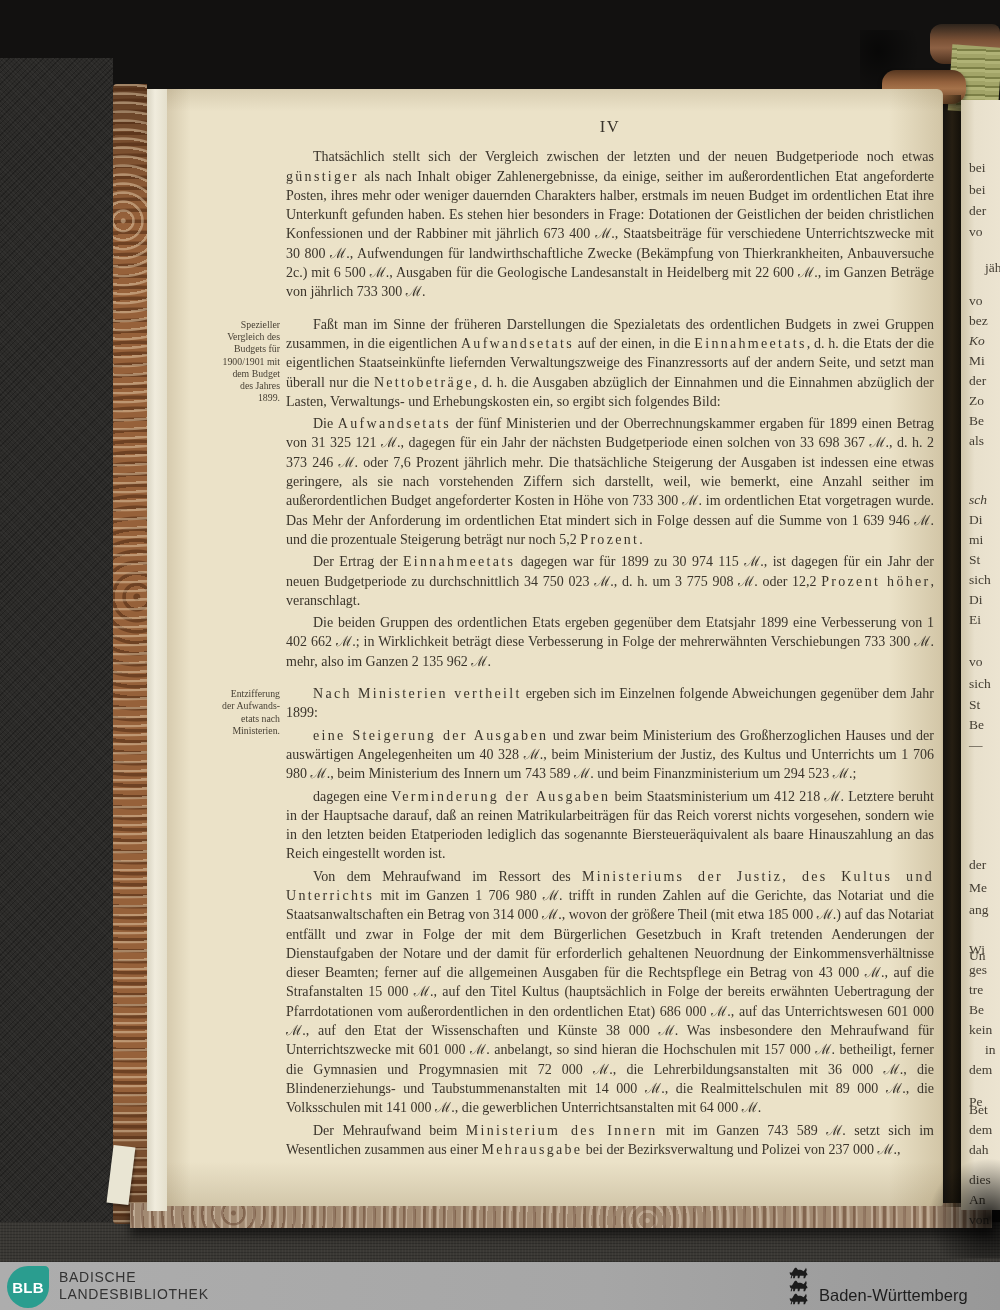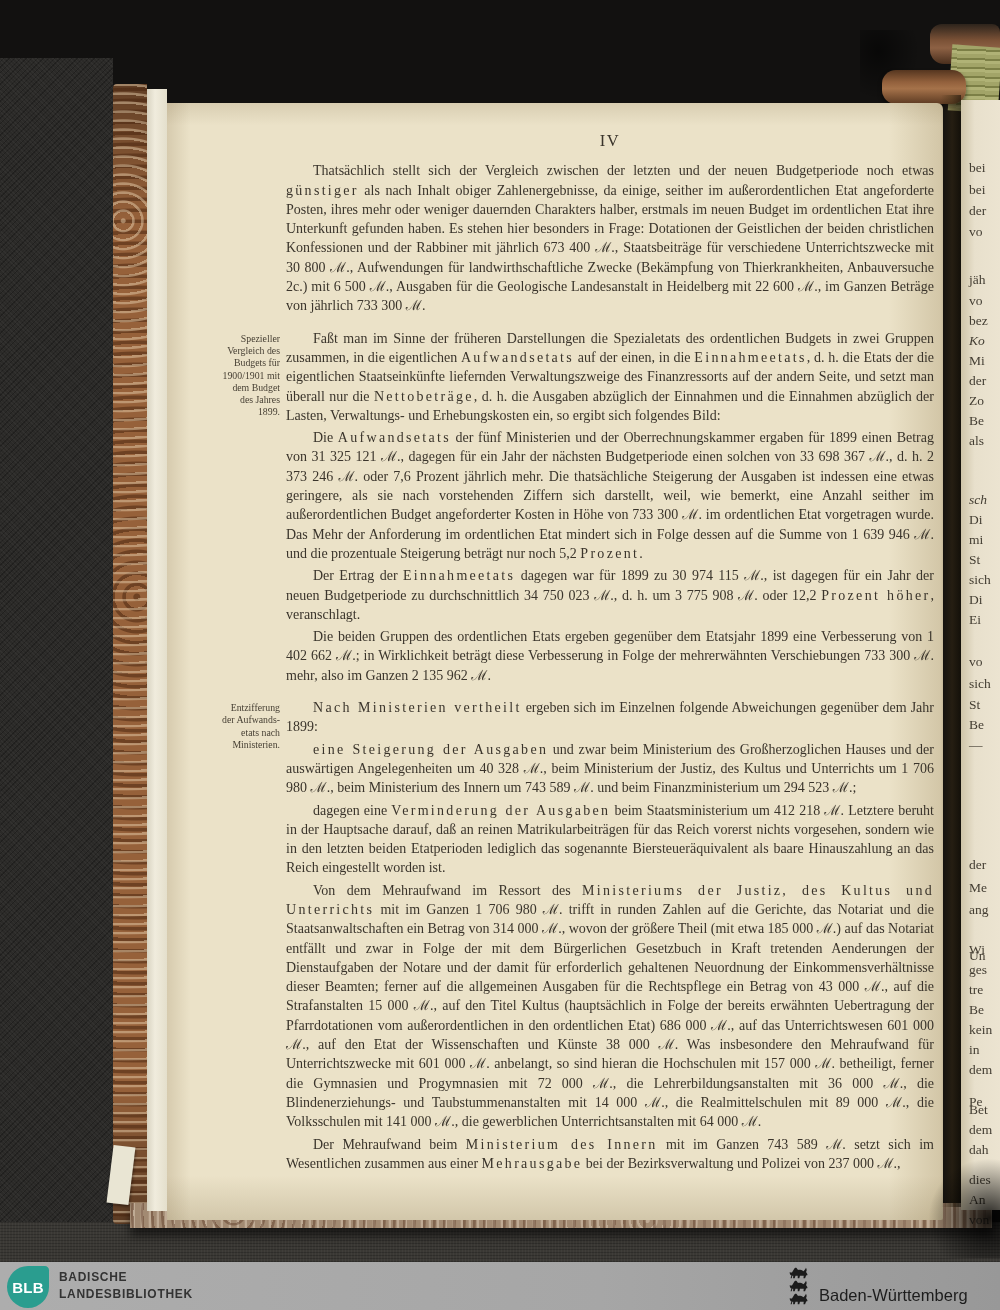--- a/index.html
+++ b/index.html
@@ -26,21 +26,21 @@
   .cover-bottom{position:absolute;left:130px;top:1203px;width:862px;height:25px;
     background-color:#a28a72;
     background-image:
       repeating-radial-gradient(circle at 12% 40%,rgba(90,55,35,.45) 0 2px,transparent 3px 10px),
       repeating-radial-gradient(circle at 60% 70%,rgba(235,220,200,.4) 0 2px,transparent 3px 8px);
     box-shadow:0 8px 10px rgba(0,0,0,.55);}
   .flyleaf{position:absolute;left:147px;top:89px;width:20px;height:1122px;
     background:linear-gradient(90deg,#d9d4c2,#f0ecdd 40%,#e4dfcc);}
   .bookmark-sliver{position:absolute;left:110px;top:1146px;width:22px;height:58px;
     background:#e9e5d3;transform:rotate(7deg);box-shadow:1px 2px 3px rgba(0,0,0,.4);}
-  .page-main{position:absolute;left:167px;top:103px;width:776px;height:1117px;
+  .page-main{position:absolute;left:167px;top:89px;width:776px;height:1117px;
     background:
       linear-gradient(90deg,rgba(120,95,55,.18),rgba(0,0,0,0) 3%,rgba(0,0,0,0) 93%,rgba(120,95,45,.22)),
       linear-gradient(180deg,rgba(110,90,50,.15),rgba(0,0,0,0) 2%,rgba(0,0,0,0) 96%,rgba(110,90,50,.2)),
       #ebe2c8;
     border-radius:0 6px 2px 0;}
   .gutter{position:absolute;left:941px;top:95px;width:20px;height:1112px;
     background:linear-gradient(90deg,rgba(60,45,20,.0),rgba(60,45,20,.45) 55%,rgba(20,15,5,.6));}
   .page-facing{position:absolute;left:961px;top:100px;width:39px;height:1110px;
     background:linear-gradient(90deg,#cfc5a9,#e8e0cc 35%,#ece4d1);}
   .frag{position:absolute;left:8px;font-size:13.5px;color:#433d32;white-space:nowrap;}
@@ -67,22 +67,22 @@
     font-size:9.8px;line-height:12.3px;text-align:right;color:#463f33;}
   .margin-note .mnl{display:block;}
   
   .footer{position:absolute;left:0;top:1262px;width:1000px;height:48px;
     background:linear-gradient(90deg,#adadad,#a6a6a6 60%,#989898);
     font-family:"Liberation Sans","DejaVu Sans",sans-serif;}
   .blb-badge{position:absolute;left:7px;top:4px;width:42px;height:42px;
     background:#2a9d8f;border-radius:50% 10% 50% 50%;
     display:flex;align-items:center;justify-content:center;}
   .blb-badge span{color:#fff;font-weight:700;font-size:15px;letter-spacing:.3px;}
-  .lib-name{position:absolute;left:59px;top:7px;color:#333;font-weight:700;
-    font-size:12px;line-height:16.5px;letter-spacing:.7px;}
+  .lib-name{position:absolute;left:59px;top:7px;color:#333;font-weight:400;
+    font-size:14px;line-height:16.5px;letter-spacing:.7px;}
   .bw-group{position:absolute;left:788px;top:4px;display:flex;align-items:flex-end;}
   .lions{display:flex;flex-direction:column;margin-right:9px;}
   .lions svg{display:block;margin:0.5px 0;}
   .bw-text{color:#1d1d1d;font-size:16.5px;}
 </style>
 </head>
 <body>
 
 <div class="stage">
   <div class="backdrop"></div>
@@ -129,21 +129,21 @@
       </div>
   </div>
 
   <div class="gutter"></div>
   <div class="page-facing">
 
   <span class="frag" style="top: 60px;">bei</span>
       <span class="frag" style="top: 82px;">bei</span>
       <span class="frag" style="top: 103px;">der</span>
       <span class="frag" style="top: 124px;">vo</span>
-      <span class="frag" style="top: 172px;">jäh</span>
+      <span class="frag" style="top: 160px; margin-left: 16px;">jäh</span>
       <span class="frag" style="top: 193px;">vo</span>
       <span class="frag" style="top: 213px;">bez</span>
       <span class="frag" style="top: 233px; font-style: italic;">Ko</span>
       <span class="frag" style="top: 253px;">Mi</span>
       <span class="frag" style="top: 273px;">der</span>
       <span class="frag" style="top: 293px;">Zo</span>
       <span class="frag" style="top: 313px;">Be</span>
       <span class="frag" style="top: 333px;">als</span>
       <span class="frag" style="top: 392px; font-style: italic;">sch</span>
       <span class="frag" style="top: 412px;">Di</span>
@@ -159,21 +159,21 @@
       <span class="frag" style="top: 637px;">—</span>
       <span class="frag" style="top: 757px;">der</span>
       <span class="frag" style="top: 780px;">Me</span>
       <span class="frag" style="top: 802px;">ang</span>
       <span class="frag" style="top: 848px;">Un</span>
       <span class="frag" style="top: 842px;">Wi</span>
       <span class="frag" style="top: 862px;">ges</span>
       <span class="frag" style="top: 882px;">tre</span>
       <span class="frag" style="top: 902px;">Be</span>
       <span class="frag" style="top: 922px;">kein</span>
-      <span class="frag" style="top: 942px;">in</span>
+      <span class="frag" style="top: 942px; margin-left: 16px;">in</span>
       <span class="frag" style="top: 962px;">dem</span>
       <span class="frag" style="top: 982px; margin-top: 12px;">Pe</span>
       <span class="frag" style="top: 1002px;">Bet</span>
       <span class="frag" style="top: 1022px;">dem</span>
       <span class="frag" style="top: 1042px; text-align: center;">dah</span>
       <span class="frag" style="top: 1072px;">dies</span>
       <span class="frag" style="top: 1092px;">An</span>
       <span class="frag" style="top: 1112px;">von</span>
     </div>
   <div class="shadow-br"></div>

